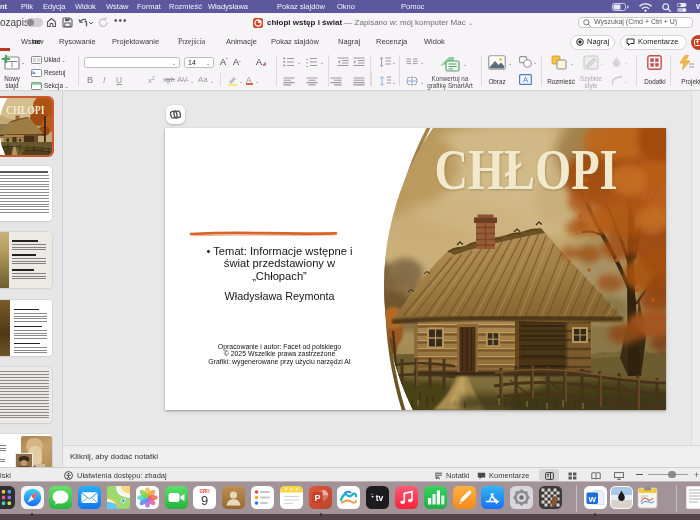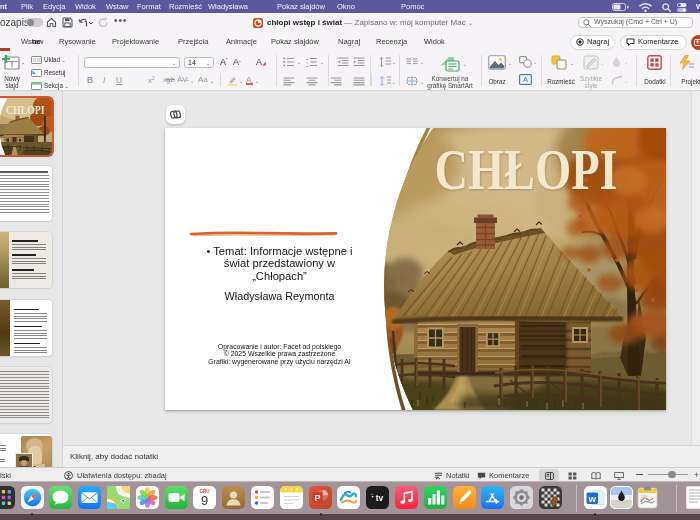--- a/index.html
+++ b/index.html
@@ -101,21 +101,21 @@
     <path d="M6 6 L8.3 8.3" stroke="#737276" stroke-width="1.1" stroke-linecap="round"></path>
   </svg>
   <span class="abs" style="left:594px;top:5px;font-size:7px;color:#59585c;">Wyszukaj (Cmd + Ctrl + U)</span>
 </div>
 <div id="tabrow">
   <span class="tab" style="left:0;color:#202020;font-weight:600;padding-left:32px;">ne</span>
   <span class="abs" style="left:0;top:16px;width:10px;height:2.5px;background:#b33b24;"></span>
   <span class="tab" style="left:21px;">Wstaw</span>
   <span class="tab" style="left:59px;">Rysowanie</span>
   <span class="tab" style="left:112px;">Projektowanie</span>
-  <span class="tab" style="left:178px;">Przejścia</span>
+  <span class="tab" style="left:178px;font-family:Liberation Serif, serif;">Przejścia</span>
   <span class="tab" style="left:226px;">Animacje</span>
   <span class="tab" style="left:271px;">Pokaz slajdów</span>
   <span class="tab" style="left:338px;">Nagraj</span>
   <span class="tab" style="left:376px;">Recenzja</span>
   <span class="tab" style="left:424px;">Widok</span>
   <span class="abs" style="left:570px;top:2.5px;width:45px;height:15px;background:#fff;border:0.5px solid #d5d4d6;border-radius:8px;box-sizing:border-box;"></span>
   <svg class="abs" style="left:576px;top:6px;" width="8" height="8" viewBox="0 0 8 8">
     <circle cx="4" cy="4" r="3.3" fill="none" stroke="#2b2b2b" stroke-width="1"></circle>
     <circle cx="4" cy="4" r="1.7" fill="#2b2b2b"></circle>
   </svg>

